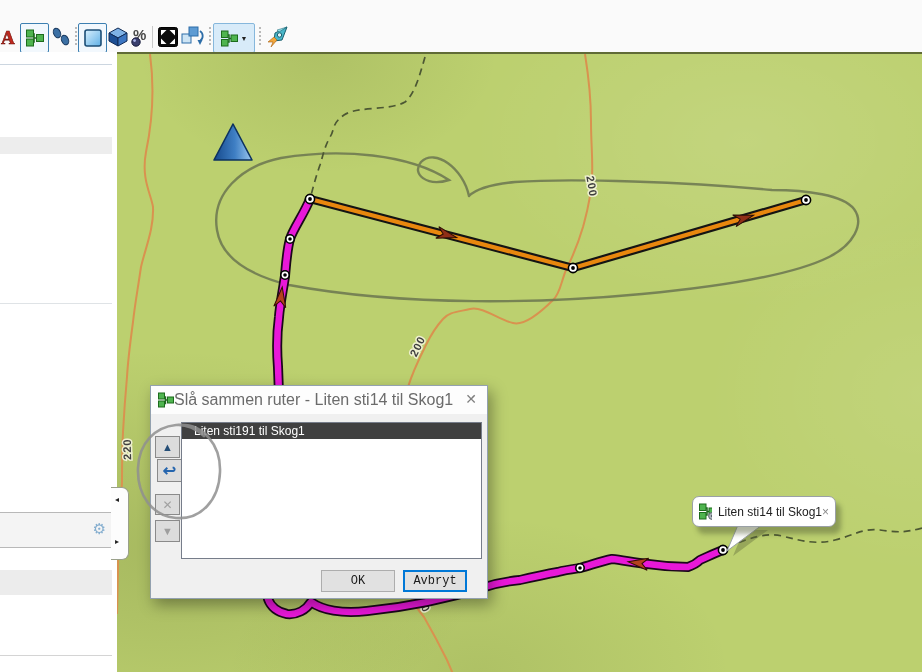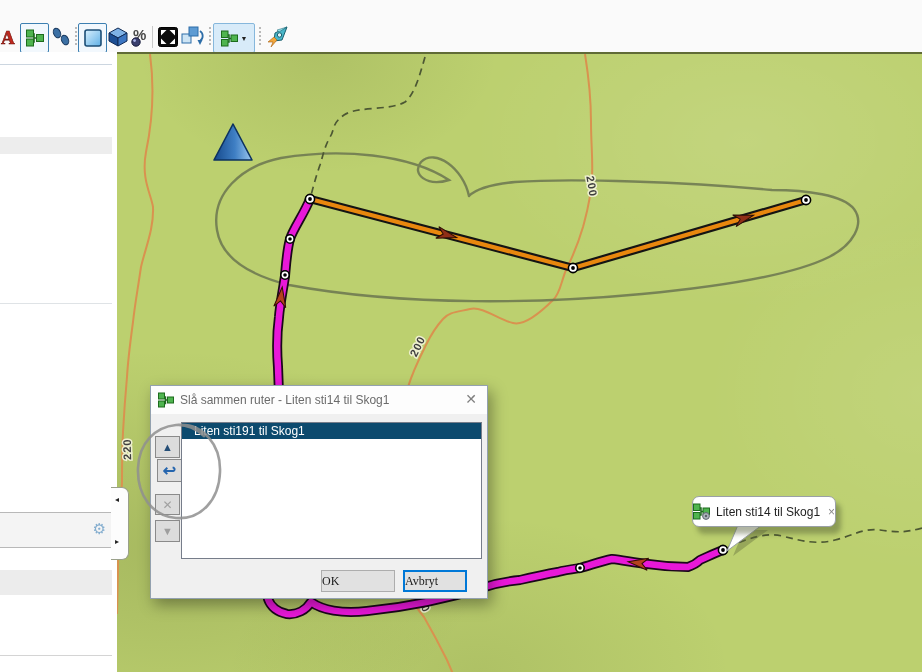--- a/index.html
+++ b/index.html
@@ -33,38 +33,38 @@
       radial-gradient(300px 200px at 25% 0%, rgba(55,65,15,.10), transparent 60%),
       #bcd06f;}
   #mapsvg{position:absolute;left:0;top:0;}
 
   .contour-label{font-size:11px;fill:#3f3f3f;stroke:#eef0cf;stroke-width:3px;paint-order:stroke;font-weight:bold;letter-spacing:1px;}
 
   
   #dialog{position:absolute;left:150px;top:385px;width:336px;height:212px;background:#f0f0f0;
     border:1px solid #93a1af;box-shadow:4px 6px 14px rgba(0,0,0,.35);z-index:20;}
   #dlg-titlebar{position:absolute;left:0;top:0;width:100%;height:28px;background:#fdfdfd;display:flex;align-items:center;}
-  #dlg-title{font-size:12px;color:#6b6b6b;margin-left:6px;}
+  #dlg-title{font-size:16px;color:#6b6b6b;}
   #dlg-close{position:absolute;right:10px;top:5px;font-size:14px;color:#7f7f7f;cursor:default;}
   .side-btn{position:absolute;width:25px;height:22px;background:#dcdcdc;border:1px solid #8a8a8a;
     display:flex;align-items:center;justify-content:center;font-size:11px;box-sizing:border-box;}
   #dlg-list{position:absolute;left:30px;top:36px;width:301px;height:137px;background:#fff;border:1px solid #767d8a;box-sizing:border-box;overflow:hidden;}
   .list-item{font-size:12px;height:16px;line-height:16px;padding-left:3px;color:#111;white-space:nowrap;}
-  .list-item.selected{background:#0c4a6e;color:#fff;padding-left:12px;}
+  .list-item.selected{background:#404040;color:#fff;padding-left:12px;}
   .dlg-btn{position:absolute;top:184px;height:22px;background:#e1e1e1;border:1px solid #adadad;
-    font-size:12px;color:#1a1a1a;display:flex;align-items:center;box-sizing:border-box;font-family:Liberation Serif, serif;}
+    font-size:12px;color:#1a1a1a;display:flex;align-items:center;justify-content:center;box-sizing:border-box;font-family:Liberation Mono, monospace;}
   #btn-ok{left:170px;width:74px;}
   #btn-cancel{left:252px;width:64px;border:2px solid #0078d7;}
 
   
   #annot{position:absolute;left:0;top:0;z-index:30;pointer-events:none;}
 
   
   #callout{position:absolute;left:692px;top:496px;width:144px;height:31px;background:#fff;
-    border:1px solid #9aa0a6;border-radius:7px;display:flex;align-items:center;padding:0 0;box-sizing:border-box;
+    border:1px solid #9aa0a6;border-radius:7px;display:flex;align-items:center;padding:0 6px;box-sizing:border-box;
     box-shadow:5px 7px 5px rgba(80,90,50,.45);z-index:12;}
   #callout-label{font-size:12px;color:#222;margin-left:6px;white-space:nowrap;}
   #callout-close{margin-left:auto;color:#8a8a8a;font-size:12px;}
   #callout-tail{position:absolute;left:0;top:0;z-index:11;}
 </style>
 </head>
 <body>
 
 <div id="screen">
 

